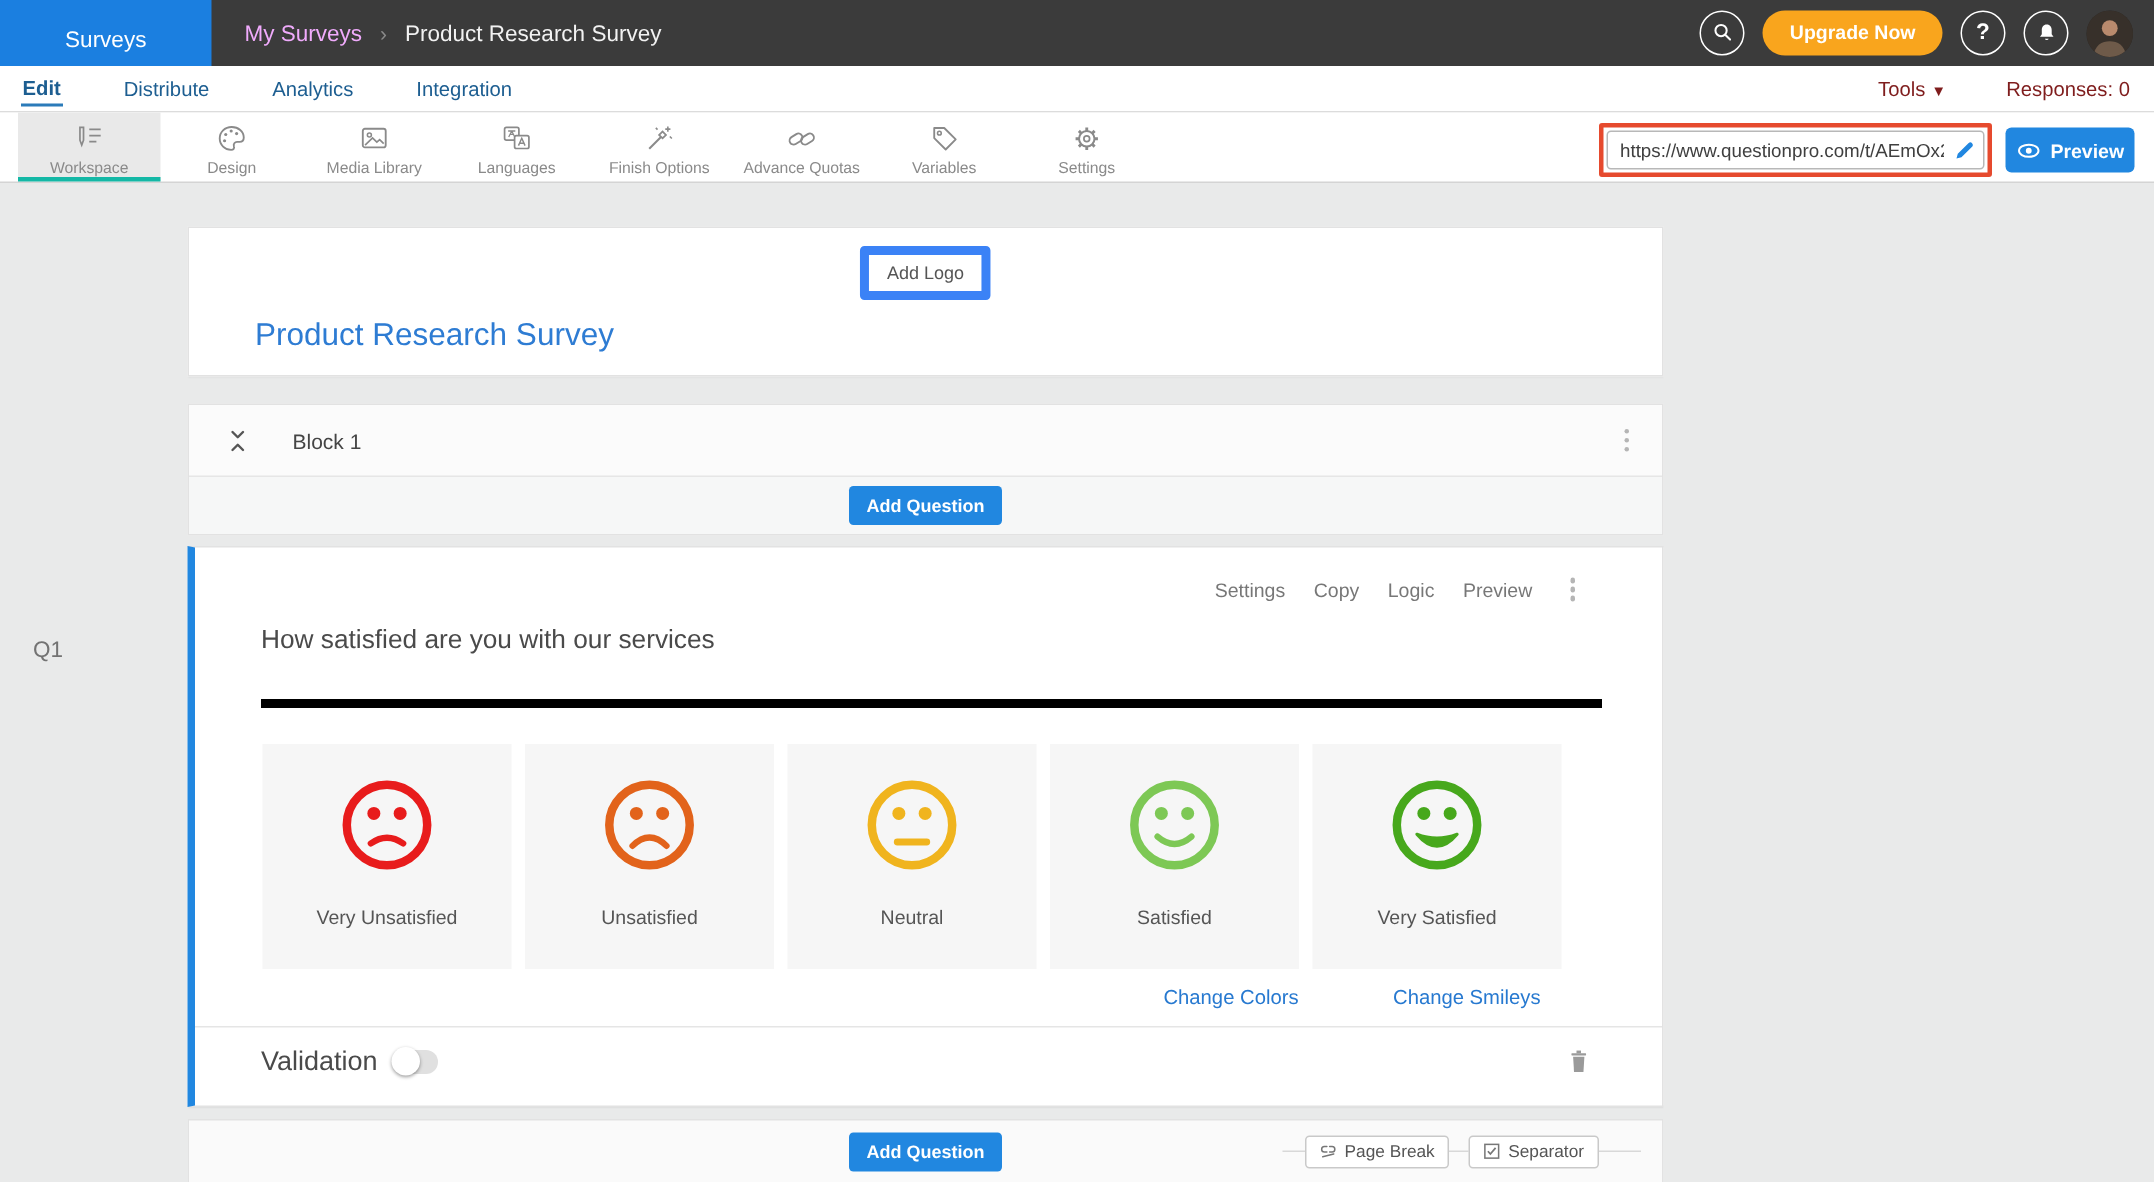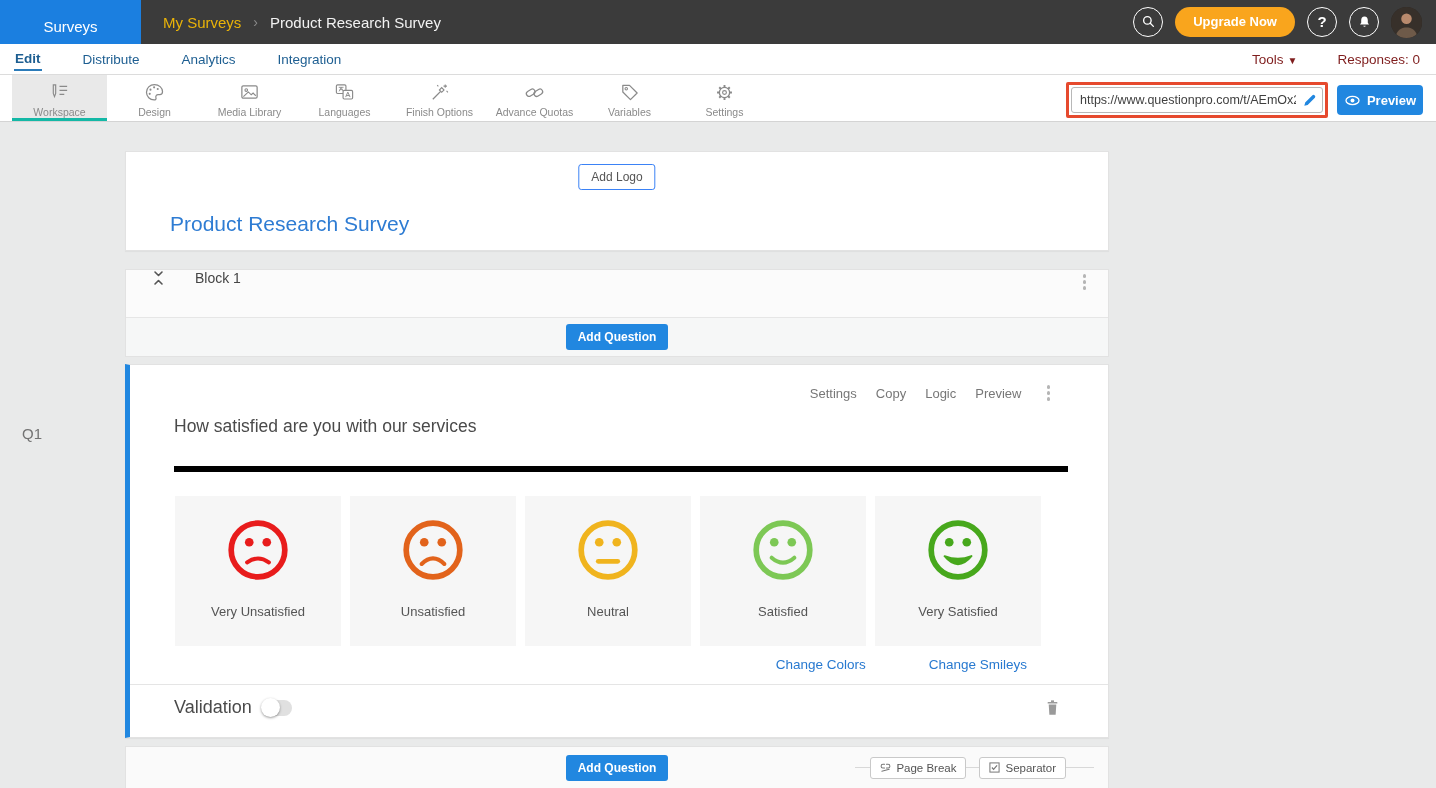--- a/index.html
+++ b/index.html
@@ -5,21 +5,21 @@
   * { margin:0; padding:0; box-sizing:border-box; }
   html,body { width:1436px; height:788px; overflow:hidden; }
   body { font-family:"Liberation Sans", sans-serif; background:#e9eaea; position:relative; }
 
   
   .topbar { height:44px; background:#3b3b3b; display:flex; align-items:center; }
   .logo-box { width:141px; height:100%; background:#1b7fe0; color:#fff; display:flex; align-items:center; justify-content:center; gap:23px; font-size:15px; cursor:pointer;flex-direction:column; }
   .logo-glyph { display:flex; align-items:center; }
   .caret { font-size:10px; line-height:1; }
   .breadcrumb { display:flex; align-items:center; gap:12px; margin-left:22px; font-size:15px; }
-  .bc-parent { color:#eab308; text-decoration:none; cursor:pointer; }
+  .bc-parent { color:#f0abfc; text-decoration:none; cursor:pointer; }
   .bc-sep { color:#8a8a8a; font-size:14px; }
   .bc-current { color:#f2f2f2; }
   .top-actions { margin-left:auto; display:flex; align-items:flex-start; gap:12px; padding-right:14px; }
   .icon-circle { width:30px; height:30px; border:1.6px solid #fff; border-radius:50%; display:flex; align-items:center; justify-content:center; color:#fff; font-size:15px; font-weight:bold; cursor:pointer; }
   .upgrade-btn { height:30px; padding:0 18px; border:none; border-radius:15px; background:#f9a51d; color:#fff; font-size:13px; font-weight:bold; font-family:inherit; cursor:pointer; }
   .avatar { width:31px; height:31px; border-radius:50%; background:#2c2824; overflow:hidden; display:flex; align-items:flex-end; justify-content:center; cursor:pointer; }
 
   
   .main-nav { height:31px; background:#fff; display:flex; align-items:center; padding:0 16px 0 14px; border-bottom:1px solid #dcdcdc; }
   .tab { font-size:13.5px; color:#1d5e91; margin-right:40px; text-decoration:none; padding:4px 1px 3px; cursor:pointer; }
@@ -39,25 +39,25 @@
   .url-input { width:252px; height:26px; border:1px solid #b8b8b8; border-radius:3px; font-family:inherit; font-size:12.5px; color:#3f3f3f; padding:0 26px 0 8px; }
   .url-pencil { position:absolute; right:8px; top:50%; transform:translateY(-50%); cursor:pointer; display:flex; }
   .preview-btn { height:30px; width:86px; background:#2187e0; border:none; border-radius:4px; color:#fff; font-size:13px; font-weight:bold; font-family:inherit; display:flex; align-items:center; justify-content:center; gap:6px; cursor:pointer; }
 
   
   .q-label { position:absolute; left:22px; top:425px; font-size:15px; color:#737373; }
   .content { margin:29px 0 0 125px; width:984px; }
   .card { background:#fff; border:1px solid #e2e2e2; }
 
   .title-card { height:100px; position:relative; margin-bottom:18px; box-shadow:0 1px 1px rgba(0,0,0,.04); }
-  .add-logo-btn { position:absolute; top:12px; left:50%; transform:translateX(-50%); background:#fff; border:1px solid #3b82f6; border-radius:3px; padding:5px 12px; font-size:12px; color:#555; font-family:inherit; cursor:pointer; }
+  .add-logo-btn { position:absolute; top:12px; left:50%; transform:translateX(-50%); background:#fff; border:6px solid #3b82f6; border-radius:3px; padding:5px 12px; font-size:12px; color:#555; font-family:inherit; cursor:pointer; }
   .survey-title { position:absolute; left:44px; top:60px; font-size:21px; font-weight:500; color:#2e7cd3; }
 
   .block-card { margin-bottom:7px; background:#fbfbfb; }
-  .block-header { height:48px; display:flex; align-items:flex-start; padding:0 16px; border-bottom:1px solid #e6e6e6; }
+  .block-header { height:48px; display:flex; align-items:center; padding:0 16px; border-bottom:1px solid #e6e6e6; }
   .collapse-btn { margin-left:9px; display:flex; cursor:pointer; }
   .block-title { margin-left:29px; font-size:14px; color:#454545; }
   .dots { margin-left:auto; display:flex; flex-direction:column; gap:2.5px; padding:4px 6px; cursor:pointer; }
   .dots i { width:3.5px; height:3.5px; border-radius:50%; background:#b5b5b5; }
   .add-q-row { height:38px; background:#f6f7f7; display:flex; align-items:center; justify-content:center; }
   .btn-primary { background:#2187e0; border:none; border-radius:3px; color:#fff; font-size:12px; font-weight:bold; font-family:inherit; padding:6px 12px; cursor:pointer; }
 
   .question-card { background:#fff; border:1px solid #e2e2e2; border-left:5px solid #2187e0; margin-bottom:8px; padding:20px 0 7px; box-shadow:0 1px 1px rgba(0,0,0,.04); }
   .q-menu { display:flex; justify-content:flex-end; align-items:center; gap:19px; padding-right:52px; height:16px; }
   .q-menu a { font-size:13px; color:#777; text-decoration:none; cursor:pointer; }

